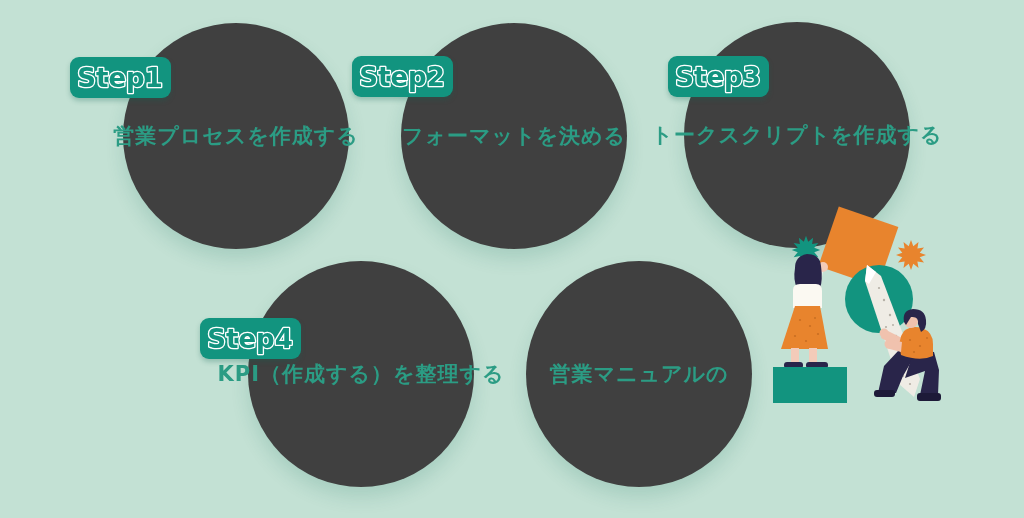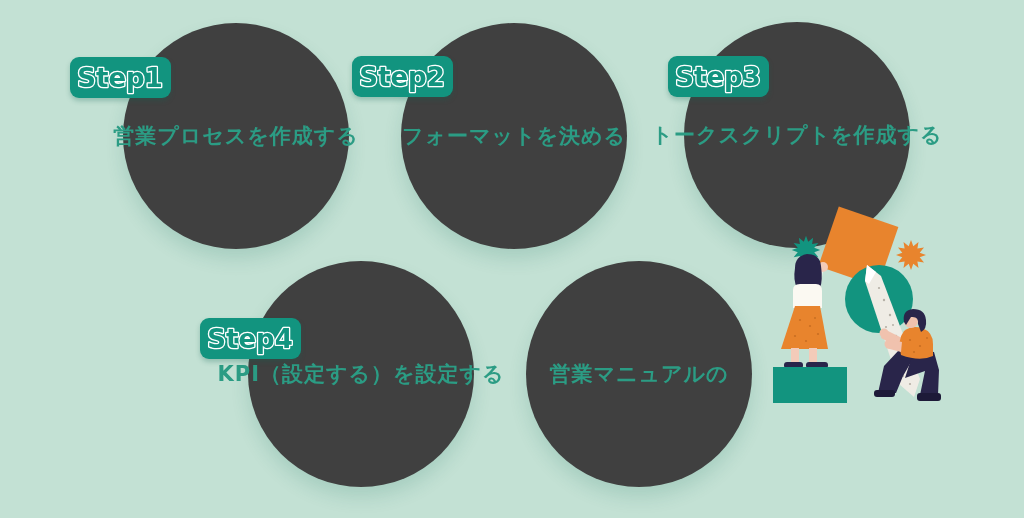--- a/index.html
+++ b/index.html
@@ -49,22 +49,22 @@
   </div>
   <div class="step-circle" style="left:401px; top:23px;">
     <div class="circle-text">フォーマットを決める</div>
   </div>
   <div class="step-circle" style="left:684px; top:22px;">
     <div class="circle-text">トークスクリプトを</div>
     <div class="circle-text">作成する</div>
   </div>
 
   <div class="step-circle" style="left:248px; top:261px;">
-    <div class="circle-text">KPI（設定する）を</div>
-    <div class="circle-text">設定する</div>
+    <div class="circle-text">KPI（作成する）を</div>
+    <div class="circle-text">整理する</div>
   </div>
   <div class="step-circle" style="left:526px; top:261px;">
     <div class="circle-text">営業マニュアルの</div>
   </div>
 
   <div class="step-badge" style="left:70px; top:57px;">
     <svg class="badge-svg" width="101" height="41">
       <text x="50" y="30" text-anchor="middle">Step1</text>
     </svg>
   </div>

